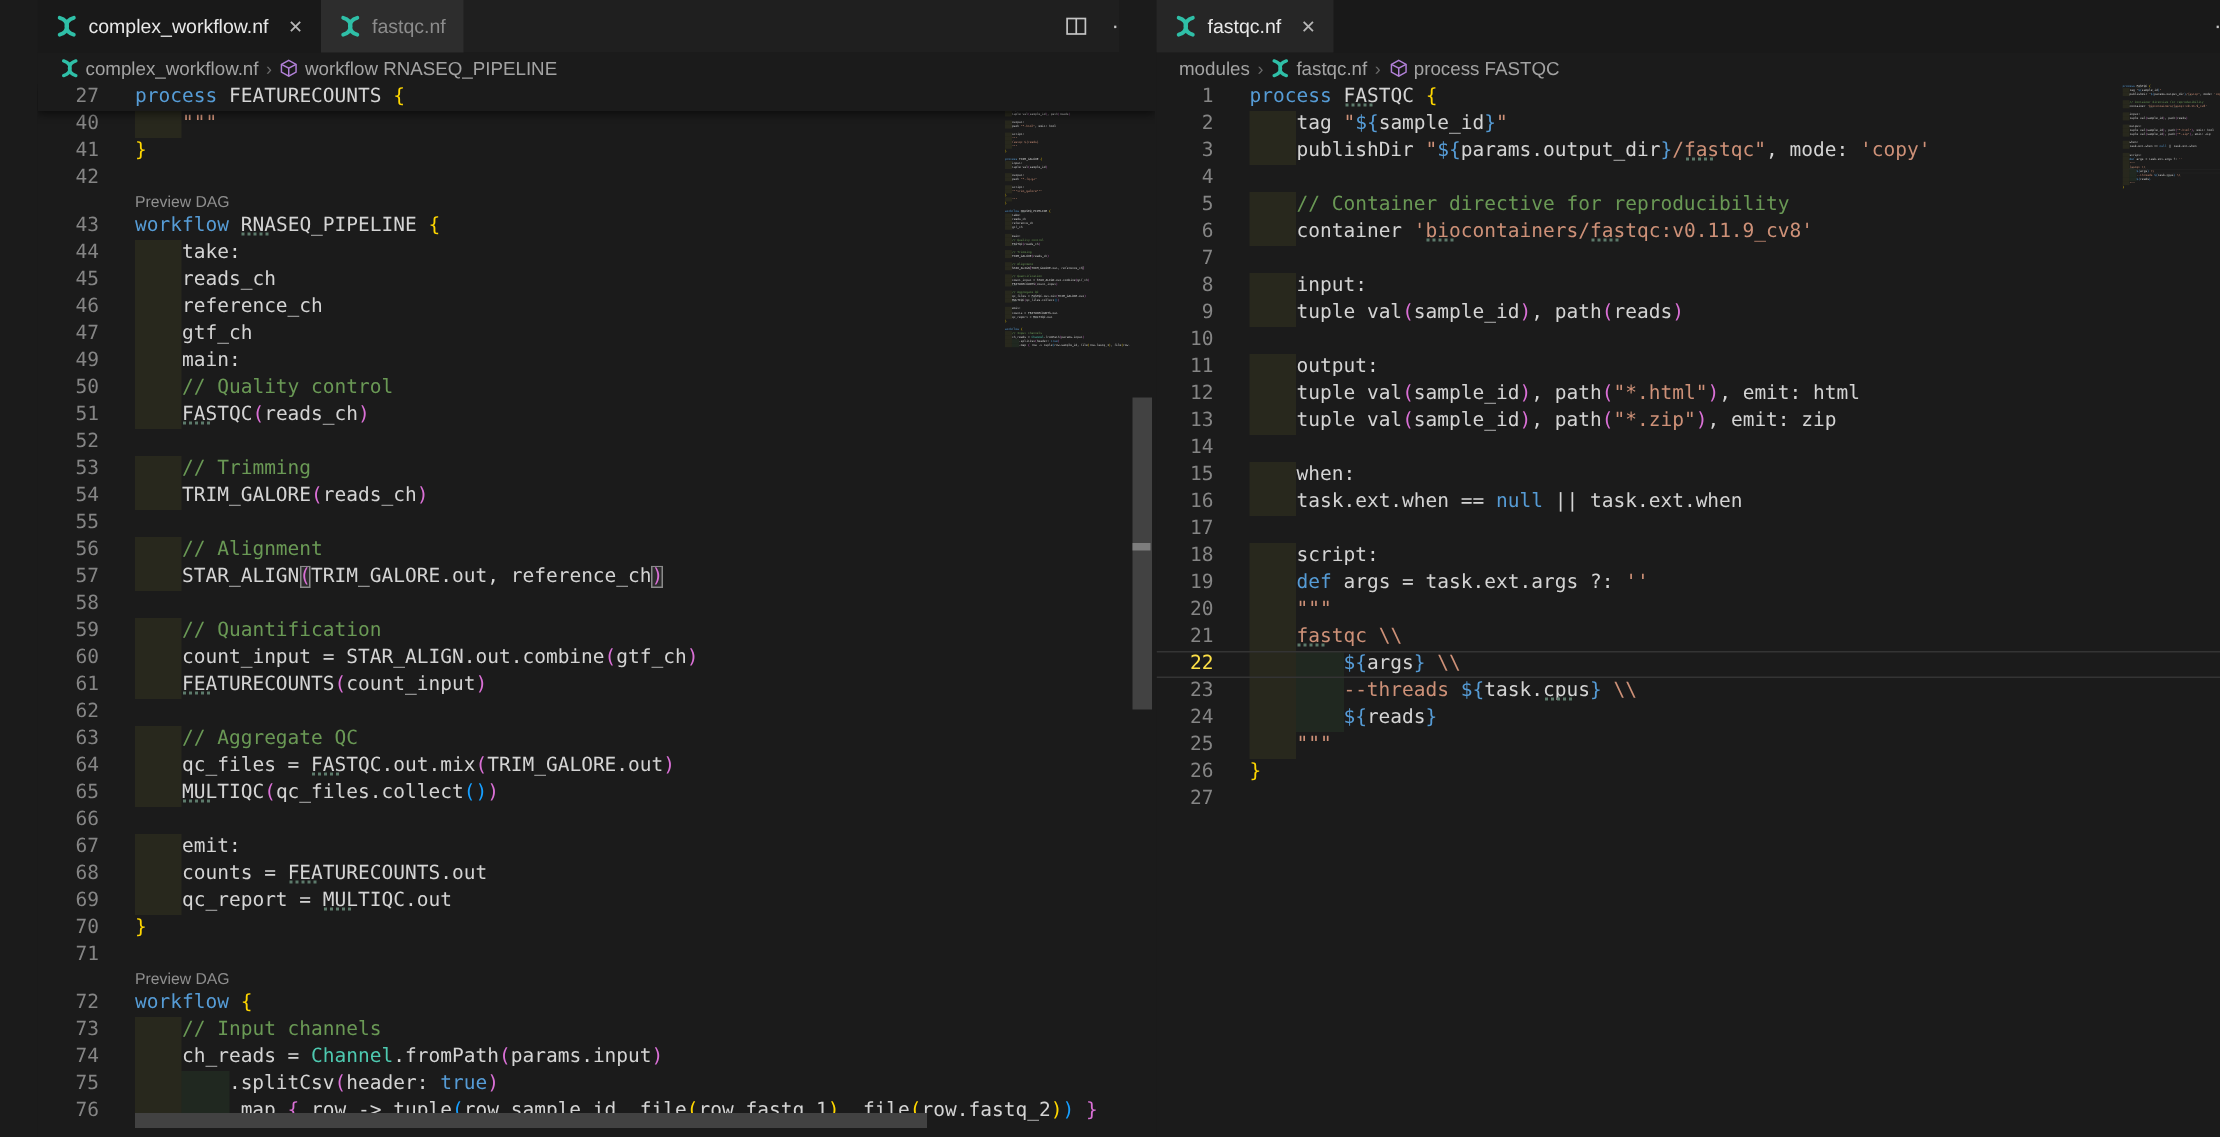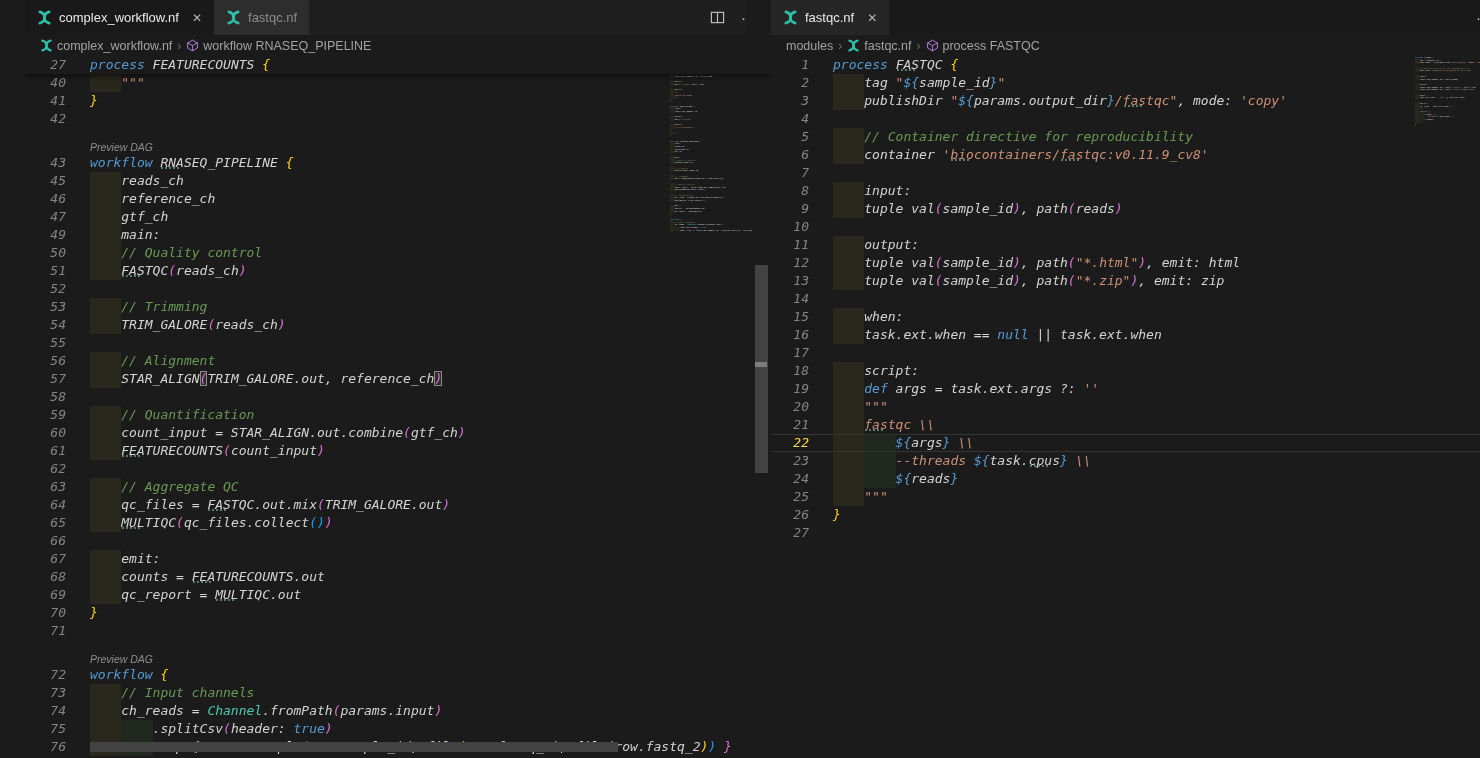--- a/index.html
+++ b/index.html
@@ -14,28 +14,28 @@
   .tab.active{background:#191919;color:#e9e9e9;}
   .group.right .tab.active{background:#262626;}
   .tab .close{font-size:12px;color:#b6b6b6;margin-left:6px;}
   .tab-spacer{flex:1;}
   .tb-action{display:flex;align-items:center;color:#c5c5c5;padding:0 8px;font-size:15px;letter-spacing:2px;}
   
   .breadcrumbs{height:21px;display:flex;align-items:center;gap:5px;padding-left:15px;font-size:12.5px;color:#a3a3a3;background:#1b1b1b;}
   .crumb{display:flex;align-items:center;gap:4px;}
   .bc-sep{color:#6c6c6c;font-size:12px;}
   
-  .editor{position:relative;height:702px;overflow:hidden;font-family:"DejaVu Sans Mono",monospace;font-size:13px;background:#1b1b1b;font-style:italic;}
+  .editor{position:relative;height:702px;overflow:hidden;font-family:"DejaVu Sans Mono",monospace;font-size:13px;background:#1b1b1b;}
   .row{display:flex;height:18px;line-height:18px;white-space:pre;}
   .row.cur{border-top:1px solid #343434;border-bottom:1px solid #343434;box-sizing:border-box;line-height:16px;}
   .gutter{flex:0 0 65px;box-sizing:border-box;padding-right:24px;text-align:right;color:#858585;}
   .group.right .gutter{flex:0 0 62px;}
   .row.cur .gutter{color:#fde047;}
   .code{white-space:pre;}
-  .lensrow{height:14px;line-height:14px;font-family:"Liberation Sans",sans-serif;font-size:10.5px;color:#8f8f8f;padding-left:65px;cursor:pointer;margin-top:12px;}
+  .lensrow{height:14px;line-height:14px;font-family:"Liberation Sans",sans-serif;font-size:10.5px;color:#8f8f8f;padding-left:65px;cursor:pointer;}
   .sticky{position:relative;z-index:6;background:#1b1b1b;box-shadow:0 2px 6px rgba(0,0,0,.55);}
   
   .kw{color:#569CD6}.ty{color:#4EC9B0}.cm{color:#6A9955}.str{color:#CE9178}
   .b1{color:#FFD700}.p2{color:#DA70D6}.p3{color:#179FFF}.ip{color:#569CD6}.pl{color:#D4D4D4}
   .p2m{color:#DA70D6;box-shadow:inset 0 0 0 1px #8a8a8a;background:rgba(90,90,90,.28);}
   .band{display:inline-block;width:4ch;height:18px;}
   .row.cur .band{height:16px;}
   .band1{background:rgba(255,255,64,.06);}
   .band2{background:rgba(127,255,127,.06);}
   .hint{position:relative;}
@@ -103,20 +103,21 @@
   <div class="editor">
     <div class="sticky" id="stickyL">
         <div class="row"><span class="gutter">27</span><span class="code"><span class="kw">process</span><span class="pl"> FEATURECOUNTS </span><span class="b1">{</span></span></div>
       </div>
     <div id="linesL">
         <div class="row"><span class="gutter">40</span><span class="code"><span class="band band1">    </span><span class="str">"""</span></span></div>
         <div class="row"><span class="gutter">41</span><span class="code"><span class="b1">}</span></span></div>
         <div class="row"><span class="gutter">42</span><span class="code"></span></div>
         <div class="lensrow">Preview DAG</div>
         <div class="row"><span class="gutter">43</span><span class="code"><span class="kw">workflow</span><span class="pl"> </span><span class="pl hint">RNASEQ_PIPELINE</span><span class="pl"> </span><span class="b1">{</span></span></div>
+        <div class="row"><span class="gutter">44</span><span class="code"><span class="band band1">    </span><span class="pl">take:</span></span></div>
         <div class="row"><span class="gutter">45</span><span class="code"><span class="band band1">    </span><span class="pl">reads_ch</span></span></div>
         <div class="row"><span class="gutter">46</span><span class="code"><span class="band band1">    </span><span class="pl">reference_ch</span></span></div>
         <div class="row"><span class="gutter">47</span><span class="code"><span class="band band1">    </span><span class="pl">gtf_ch</span></span></div>
         <div class="row"><span class="gutter">49</span><span class="code"><span class="band band1">    </span><span class="pl">main:</span></span></div>
         <div class="row"><span class="gutter">50</span><span class="code"><span class="band band1">    </span><span class="cm">// Quality control</span></span></div>
         <div class="row"><span class="gutter">51</span><span class="code"><span class="band band1">    </span><span class="pl hint">FASTQC</span><span class="p2">(</span><span class="pl">reads_ch</span><span class="p2">)</span></span></div>
         <div class="row"><span class="gutter">52</span><span class="code"></span></div>
         <div class="row"><span class="gutter">53</span><span class="code"><span class="band band1">    </span><span class="cm">// Trimming</span></span></div>
         <div class="row"><span class="gutter">54</span><span class="code"><span class="band band1">    </span><span class="pl">TRIM_GALORE</span><span class="p2">(</span><span class="pl">reads_ch</span><span class="p2">)</span></span></div>
         <div class="row"><span class="gutter">55</span><span class="code"></span></div>

